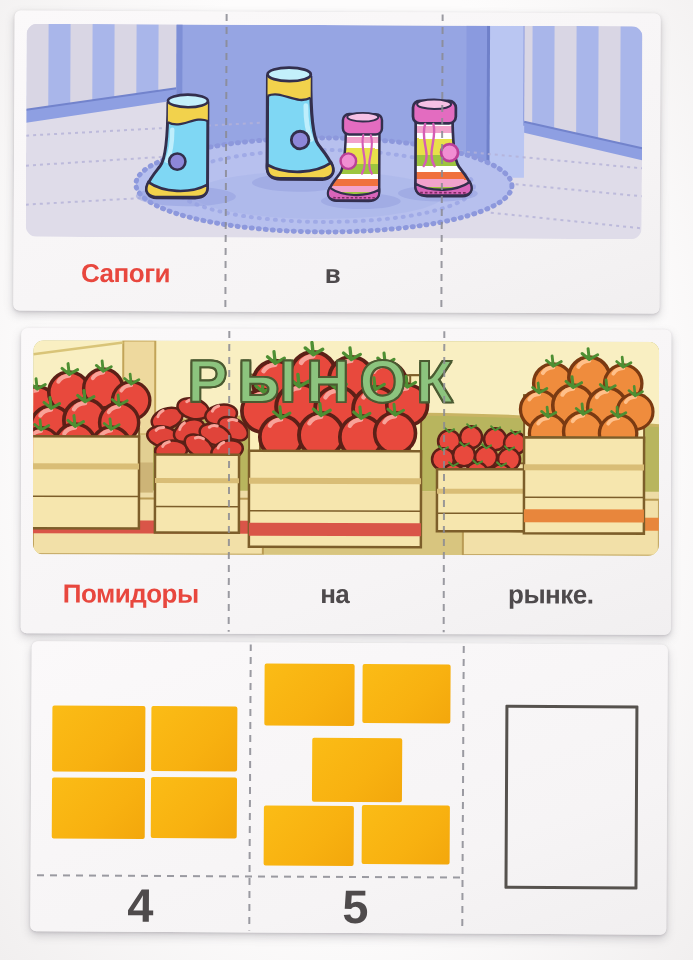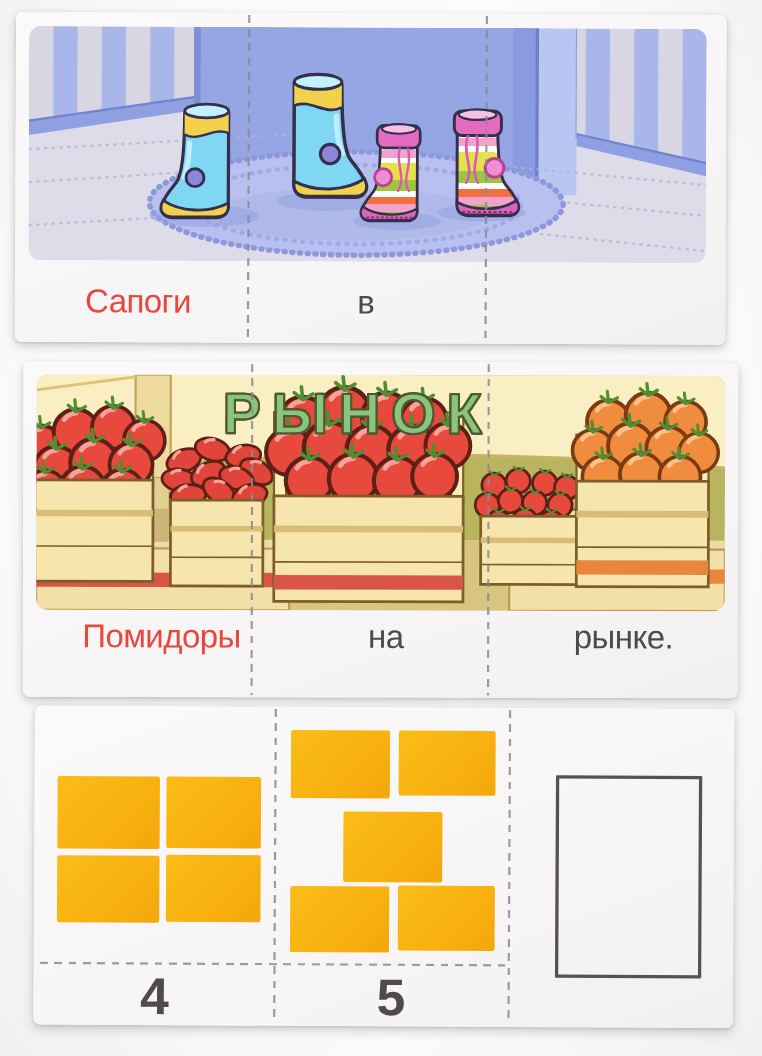--- a/index.html
+++ b/index.html
@@ -33,31 +33,31 @@
   }
   .hdash{
     position:absolute;height:2px;
     background:repeating-linear-gradient(to right,#8a8a92 0 7px,transparent 7px 13px);
     opacity:.85;z-index:5;
   }
 
   
   .word{
     position:absolute;transform:translateX(-50%);
-    font-weight:normal;font-size:30px;color:#4e4a4c;letter-spacing:-.5px;
+    font-weight:bold;font-size:26px;color:#4e4a4c;letter-spacing:-.5px;
     white-space:nowrap;z-index:4;
   }
   .word.red{color:#e8473e;}
   #card-boots .word{top:247px;}
-  #card-market .word{top:234px;margin-left:16px;}
+  #card-market .word{top:250px;}
 
   
   .sign{
     position:absolute;left:292px;top:6px;transform:translateX(-50%);
-    font-weight:bold;font-size:52px;letter-spacing:10px;
+    font-weight:bold;font-size:60px;letter-spacing:10px;
     color:#8cc47e;-webkit-text-stroke:1.8px #4b5a31;
     text-shadow:1px 1px 0 #4b5a31,-1px 1px 0 #4b5a31,1px -1px 0 #4b5a31,-1px -1px 0 #4b5a31;
     z-index:3;white-space:nowrap;
   }
 
   
   .tiles{position:absolute;inset:0;}
   .tile{
     position:absolute;border-radius:2px;
     background:linear-gradient(135deg,#fbbc16 0%,#f8b110 60%,#f3a70c 100%);

